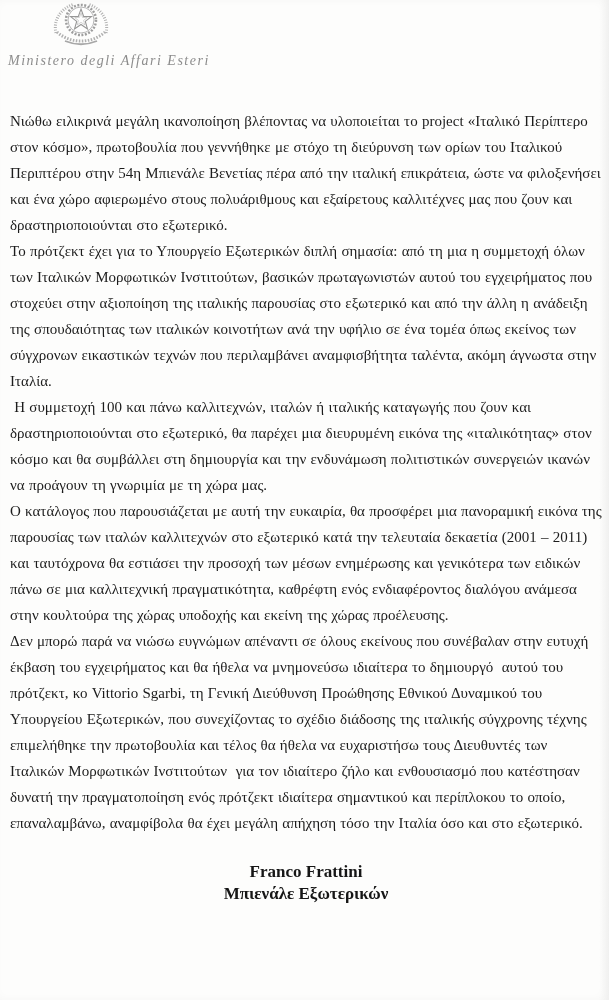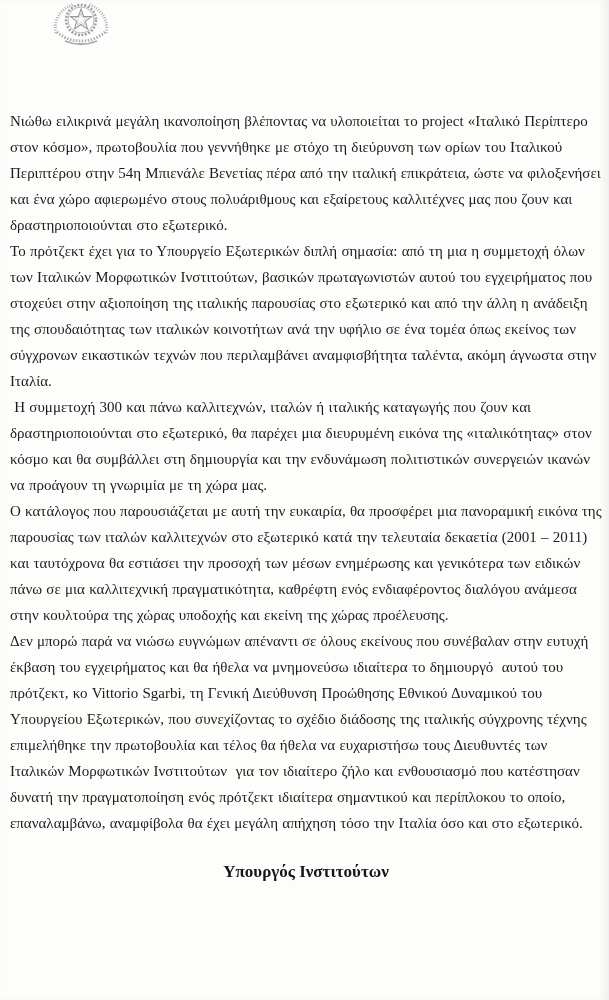--- a/index.html
+++ b/index.html
@@ -97,28 +97,30 @@
       <path d="M14,62 C40,86 84,86 110,62" stroke="#a3a3a3" stroke-width="6" stroke-dasharray="3 3" fill="none"></path>
 
       <path d="M30,80 Q62,93 94,80" stroke="#9a9a9a" stroke-width="3.5" fill="none"></path>
 
       <circle cx="62" cy="38" r="30" fill="#ffffff" stroke="#8e8e8e" stroke-width="5" stroke-dasharray="4 3"></circle>
       <circle cx="62" cy="38" r="26" fill="#ffffff" stroke="#8e8e8e" stroke-width="1.5"></circle>
 
       <polygon points="62,16 67.3,30.7 82.9,31.2 70.6,40.8 74.9,55.8 62,47 49.1,55.8 53.4,40.8 41.1,31.2 56.7,30.7" fill="#ffffff" stroke="#858585" stroke-width="2.2"></polygon>
       <polygon points="62,24 65.1,32.9 74.4,33.2 67.1,38.9 69.7,47.9 62,42.6 54.3,47.9 56.9,38.9 49.6,33.2 58.9,32.9" fill="none" stroke="#9a9a9a" stroke-width="1"></polygon>
     </svg>
+    <div class="ministry-script">Ministero degli Affari Esteri</div>
   </div>
 
   <div class="letter-body">
 
     <p>Νιώθω ειλικρινά μεγάλη ικανοποίηση βλέποντας να υλοποιείται το project «Ιταλικό Περίπτερο στον κόσμο», πρωτοβουλία που γεννήθηκε με στόχο τη διεύρυνση των ορίων του Ιταλικού Περιπτέρου στην 54η Μπιενάλε Βενετίας πέρα από την ιταλική επικράτεια, ώστε να φιλοξενήσει και ένα χώρο αφιερωμένο στους πολυάριθμους και εξαίρετους καλλιτέχνες μας που ζουν και δραστηριοποιούνται στο εξωτερικό.</p>
       <p>Το πρότζεκτ έχει για το Υπουργείο Εξωτερικών διπλή σημασία: από τη μια η συμμετοχή όλων των Ιταλικών Μορφωτικών Ινστιτούτων, βασικών πρωταγωνιστών αυτού του εγχειρήματος που στοχεύει στην αξιοποίηση της ιταλικής παρουσίας στο εξωτερικό και από την άλλη η ανάδειξη της σπουδαιότητας των ιταλικών κοινοτήτων ανά την υφήλιο σε ένα τομέα όπως εκείνος των σύγχρονων εικαστικών τεχνών που περιλαμβάνει αναμφισβήτητα ταλέντα, ακόμη άγνωστα στην Ιταλία.</p>
-      <p> Η συμμετοχή 300 και πάνω καλλιτεχνών, ιταλών ή ιταλικής καταγωγής που ζουν και δραστηριοποιούνται στο εξωτερικό, θα παρέχει μια διευρυμένη εικόνα της «ιταλικότητας» στον κόσμο και θα συμβάλλει στη δημιουργία και την ενδυνάμωση πολιτιστικών συνεργειών ικανών να προάγουν τη γνωριμία με τη χώρα μας.</p>
+      <p> Η συμμετοχή 100 και πάνω καλλιτεχνών, ιταλών ή ιταλικής καταγωγής που ζουν και δραστηριοποιούνται στο εξωτερικό, θα παρέχει μια διευρυμένη εικόνα της «ιταλικότητας» στον κόσμο και θα συμβάλλει στη δημιουργία και την ενδυνάμωση πολιτιστικών συνεργειών ικανών να προάγουν τη γνωριμία με τη χώρα μας.</p>
       <p>Ο κατάλογος που παρουσιάζεται με αυτή την ευκαιρία, θα προσφέρει μια πανοραμική εικόνα της παρουσίας των ιταλών καλλιτεχνών στο εξωτερικό κατά την τελευταία δεκαετία (2001 – 2011) και ταυτόχρονα θα εστιάσει την προσοχή των μέσων ενημέρωσης και γενικότερα των ειδικών πάνω σε μια καλλιτεχνική πραγματικότητα, καθρέφτη ενός ενδιαφέροντος διαλόγου ανάμεσα στην κουλτούρα της χώρας υποδοχής και εκείνη της χώρας προέλευσης.</p>
       <p>Δεν μπορώ παρά να νιώσω ευγνώμων απέναντι σε όλους εκείνους που συνέβαλαν στην ευτυχή έκβαση του εγχειρήματος και θα ήθελα να μνημονεύσω ιδιαίτερα το δημιουργό  αυτού του πρότζεκτ, κο Vittorio Sgarbi, τη Γενική Διεύθυνση Προώθησης Εθνικού Δυναμικού του Υπουργείου Εξωτερικών, που συνεχίζοντας το σχέδιο διάδοσης της ιταλικής σύγχρονης τέχνης επιμελήθηκε την πρωτοβουλία και τέλος θα ήθελα να ευχαριστήσω τους Διευθυντές των Ιταλικών Μορφωτικών Ινστιτούτων  για τον ιδιαίτερο ζήλο και ενθουσιασμό που κατέστησαν δυνατή την πραγματοποίηση ενός πρότζεκτ ιδιαίτερα σημαντικού και περίπλοκου το οποίο, επαναλαμβάνω, αναμφίβολα θα έχει μεγάλη απήχηση τόσο την Ιταλία όσο και στο εξωτερικό.</p>
       <div class="signature">
-      <div class="title">Υπουργός Ινστιτούτων</div>
+      <div class="name">Franco Frattini</div>
+      <div class="title">Μπιενάλε Εξωτερικών</div>
     </div>
   </div>
 
   <div class="scan-edge"></div>
 </div>
 
 </body></html>

